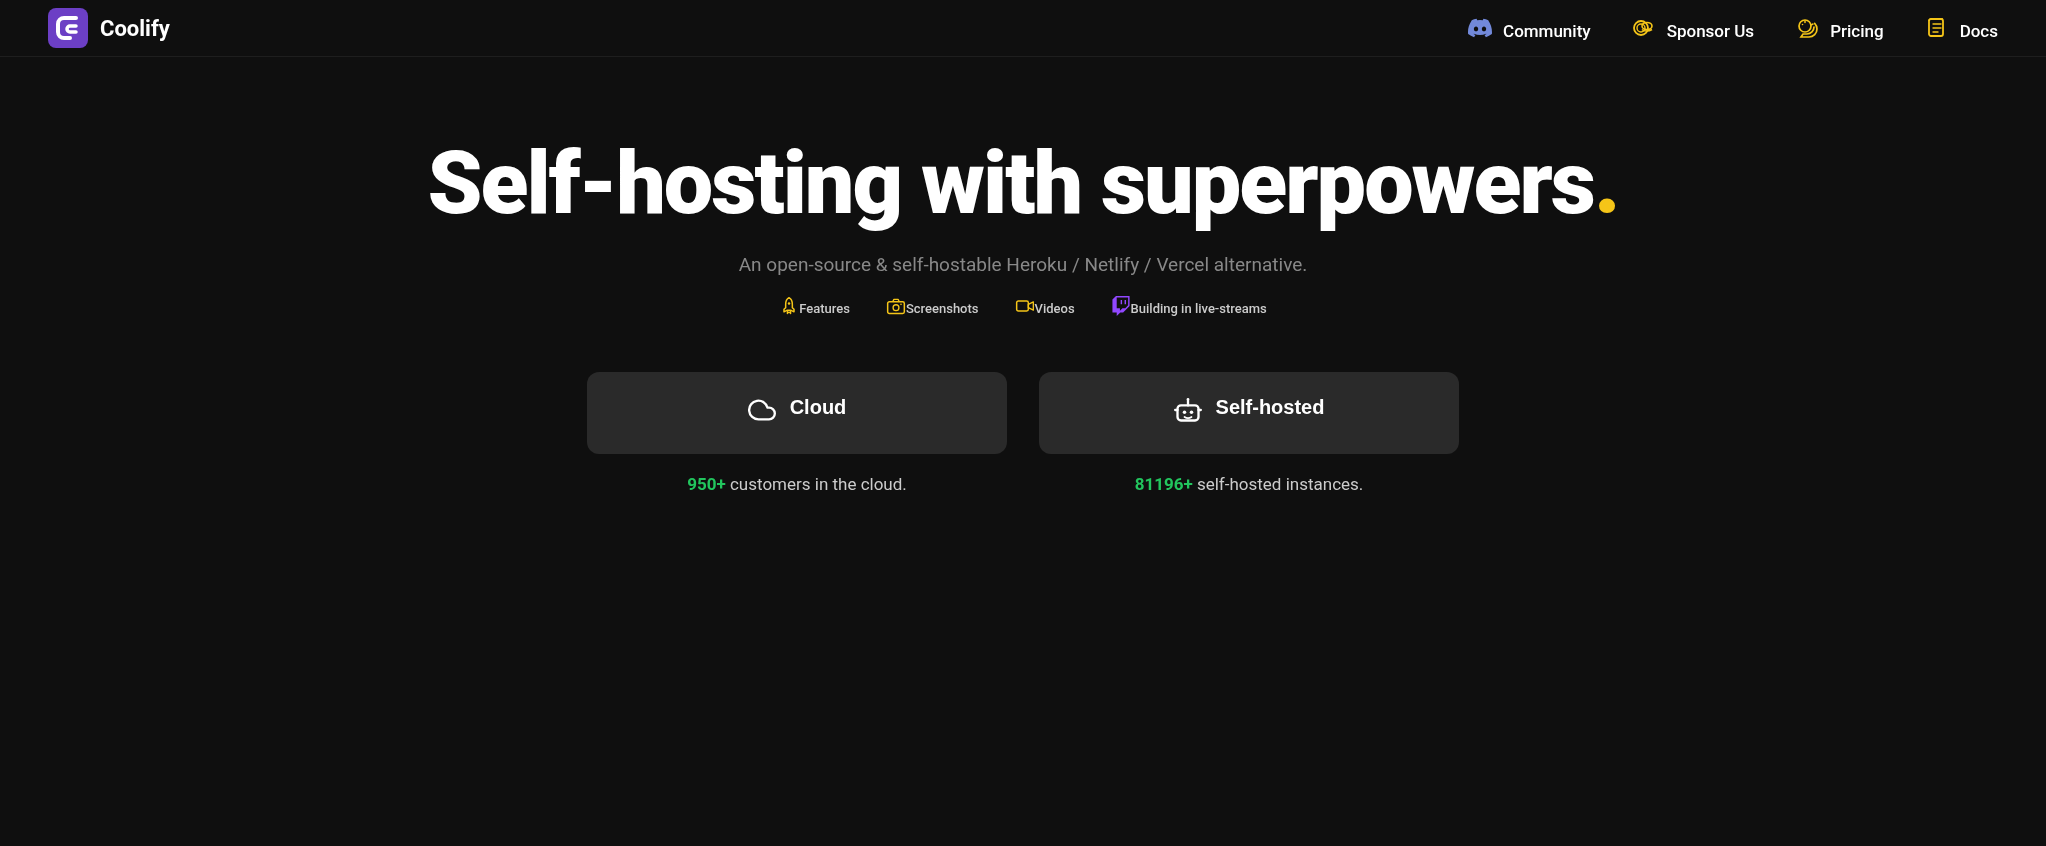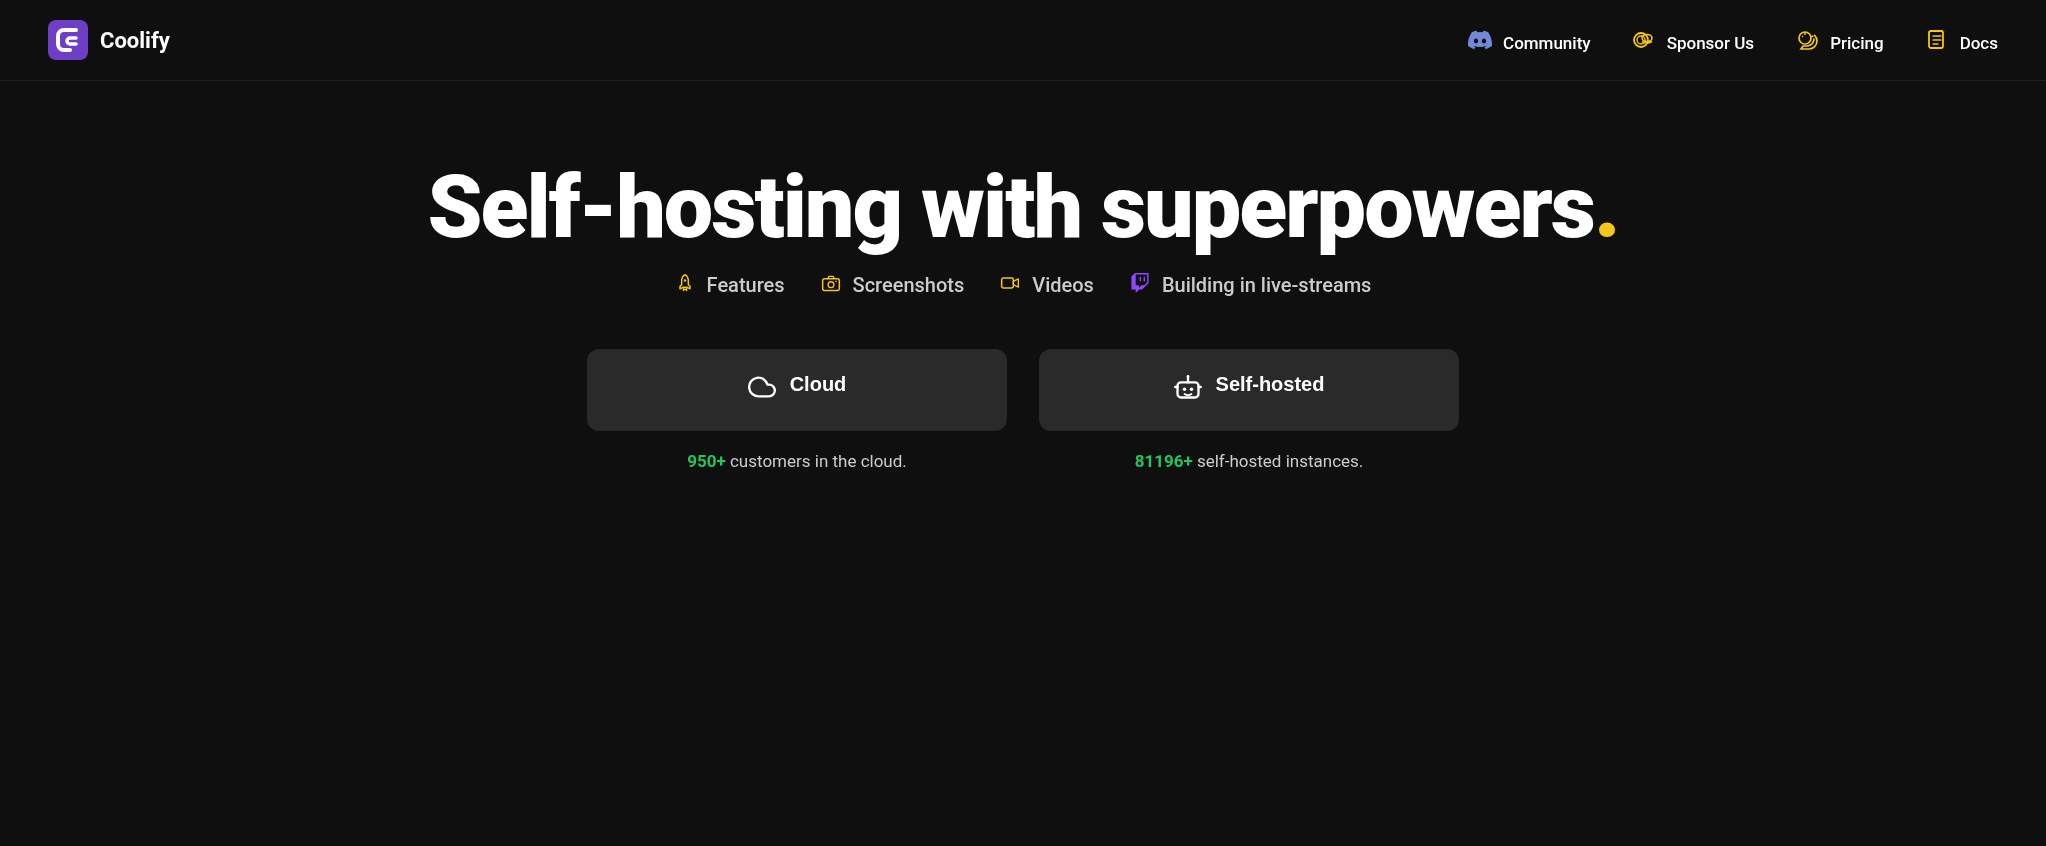--- a/index.html
+++ b/index.html
@@ -11,21 +11,21 @@
       min-height: 846px;
       overflow-x: hidden;
     }
 
     
     nav {
       display: flex;
       align-items: center;
       justify-content: space-between;
       padding: 0 48px;
-      height: 81px;
+      height: 57px;
       background-color: #0f0f0f;
       border-bottom: 1px solid #1e1e1e;
     }
 
     .nav-logo {
       display: flex;
       align-items: center;
       gap: 12px;
       text-decoration: none;
     }
@@ -99,23 +99,23 @@
     .hero-links {
       display: flex;
       align-items: center;
       gap: 36px;
       margin-top: 20px;
     }
 
     .hero-link {
       display: flex;
       align-items: center;
-      gap: 12px;
+      gap: 0;
       color: #cccccc;
-      font-size: 20px;
+      font-size: 13px;
       font-weight: 500;
       cursor: pointer;
       text-decoration: none;
       text-align: right;
     }
 
     .hero-link-icon {
       font-size: 18px;
     }
 
@@ -247,20 +247,21 @@
       <span>Docs</span>
     </a>
   </div>
 </nav>
 
 <section class="hero">
   <h1 class="hero-title">
     <span>Self-hosting with superpowers</span><span class="dot">.</span>
   </h1>
 
+  <p class="hero-subtitle">An open-source &amp; self-hostable Heroku / Netlify / Vercel alternative.</p>
 
   <div class="hero-links">
 
     <a class="hero-link" href="#">
       <span class="hero-link-icon">
         <svg width="20" height="20" viewBox="0 0 24 24" fill="none" xmlns="http://www.w3.org/2000/svg">
           <path d="M12 2 C12 2 16 4 16 10 L16 14 L18 16 L18 19 L14 17 L10 17 L6 19 L6 16 L8 14 L8 10 C8 4 12 2 12 2Z" stroke="#f5c518" stroke-width="1.8" fill="none" stroke-linejoin="round"></path>
           <circle cx="12" cy="9" r="1.5" fill="#f5c518"></circle>
           <path d="M10 17 L10 21 L12 19 L14 21 L14 17" stroke="#f5c518" stroke-width="1.5" fill="none" stroke-linejoin="round"></path>
         </svg>

